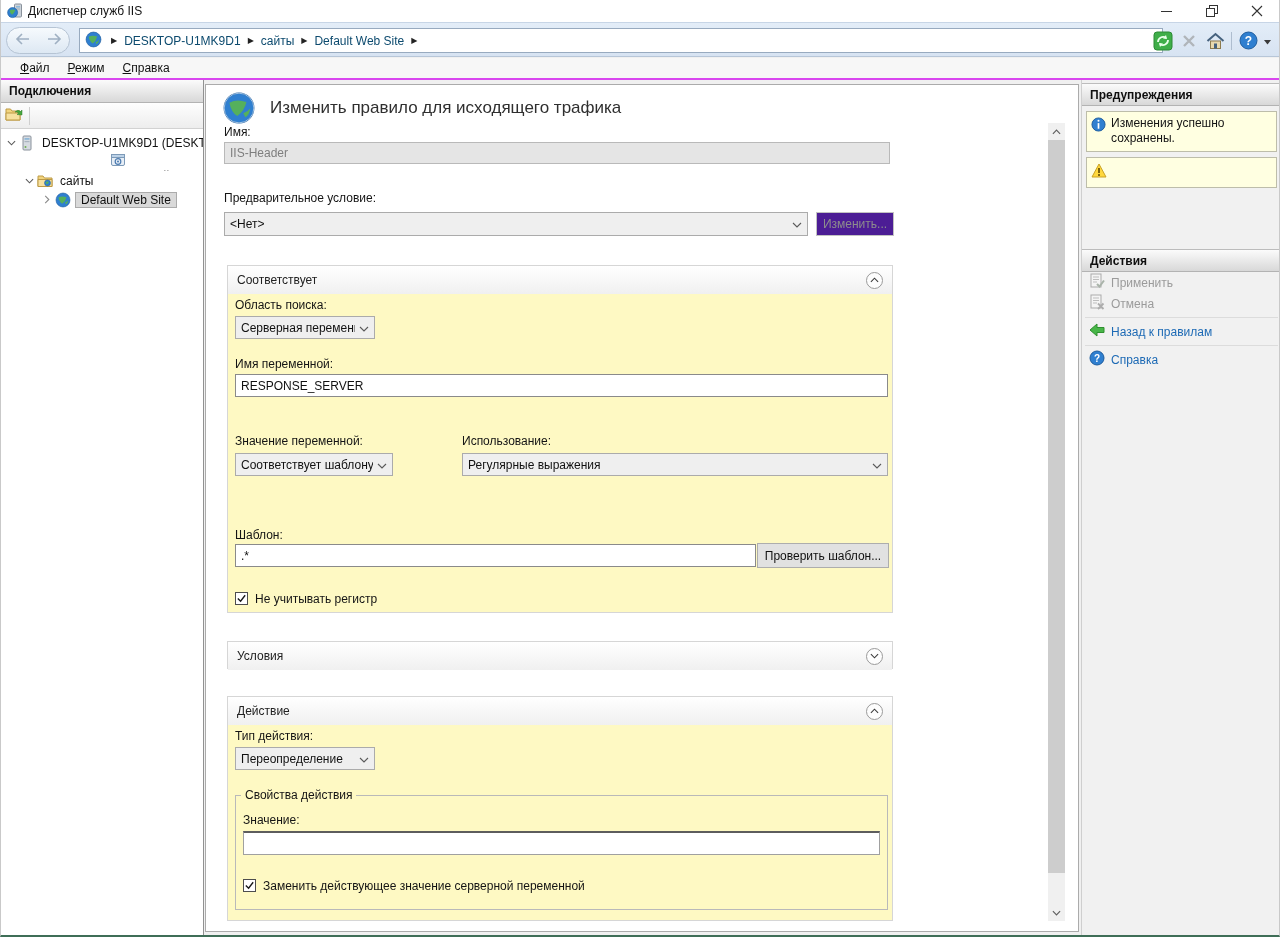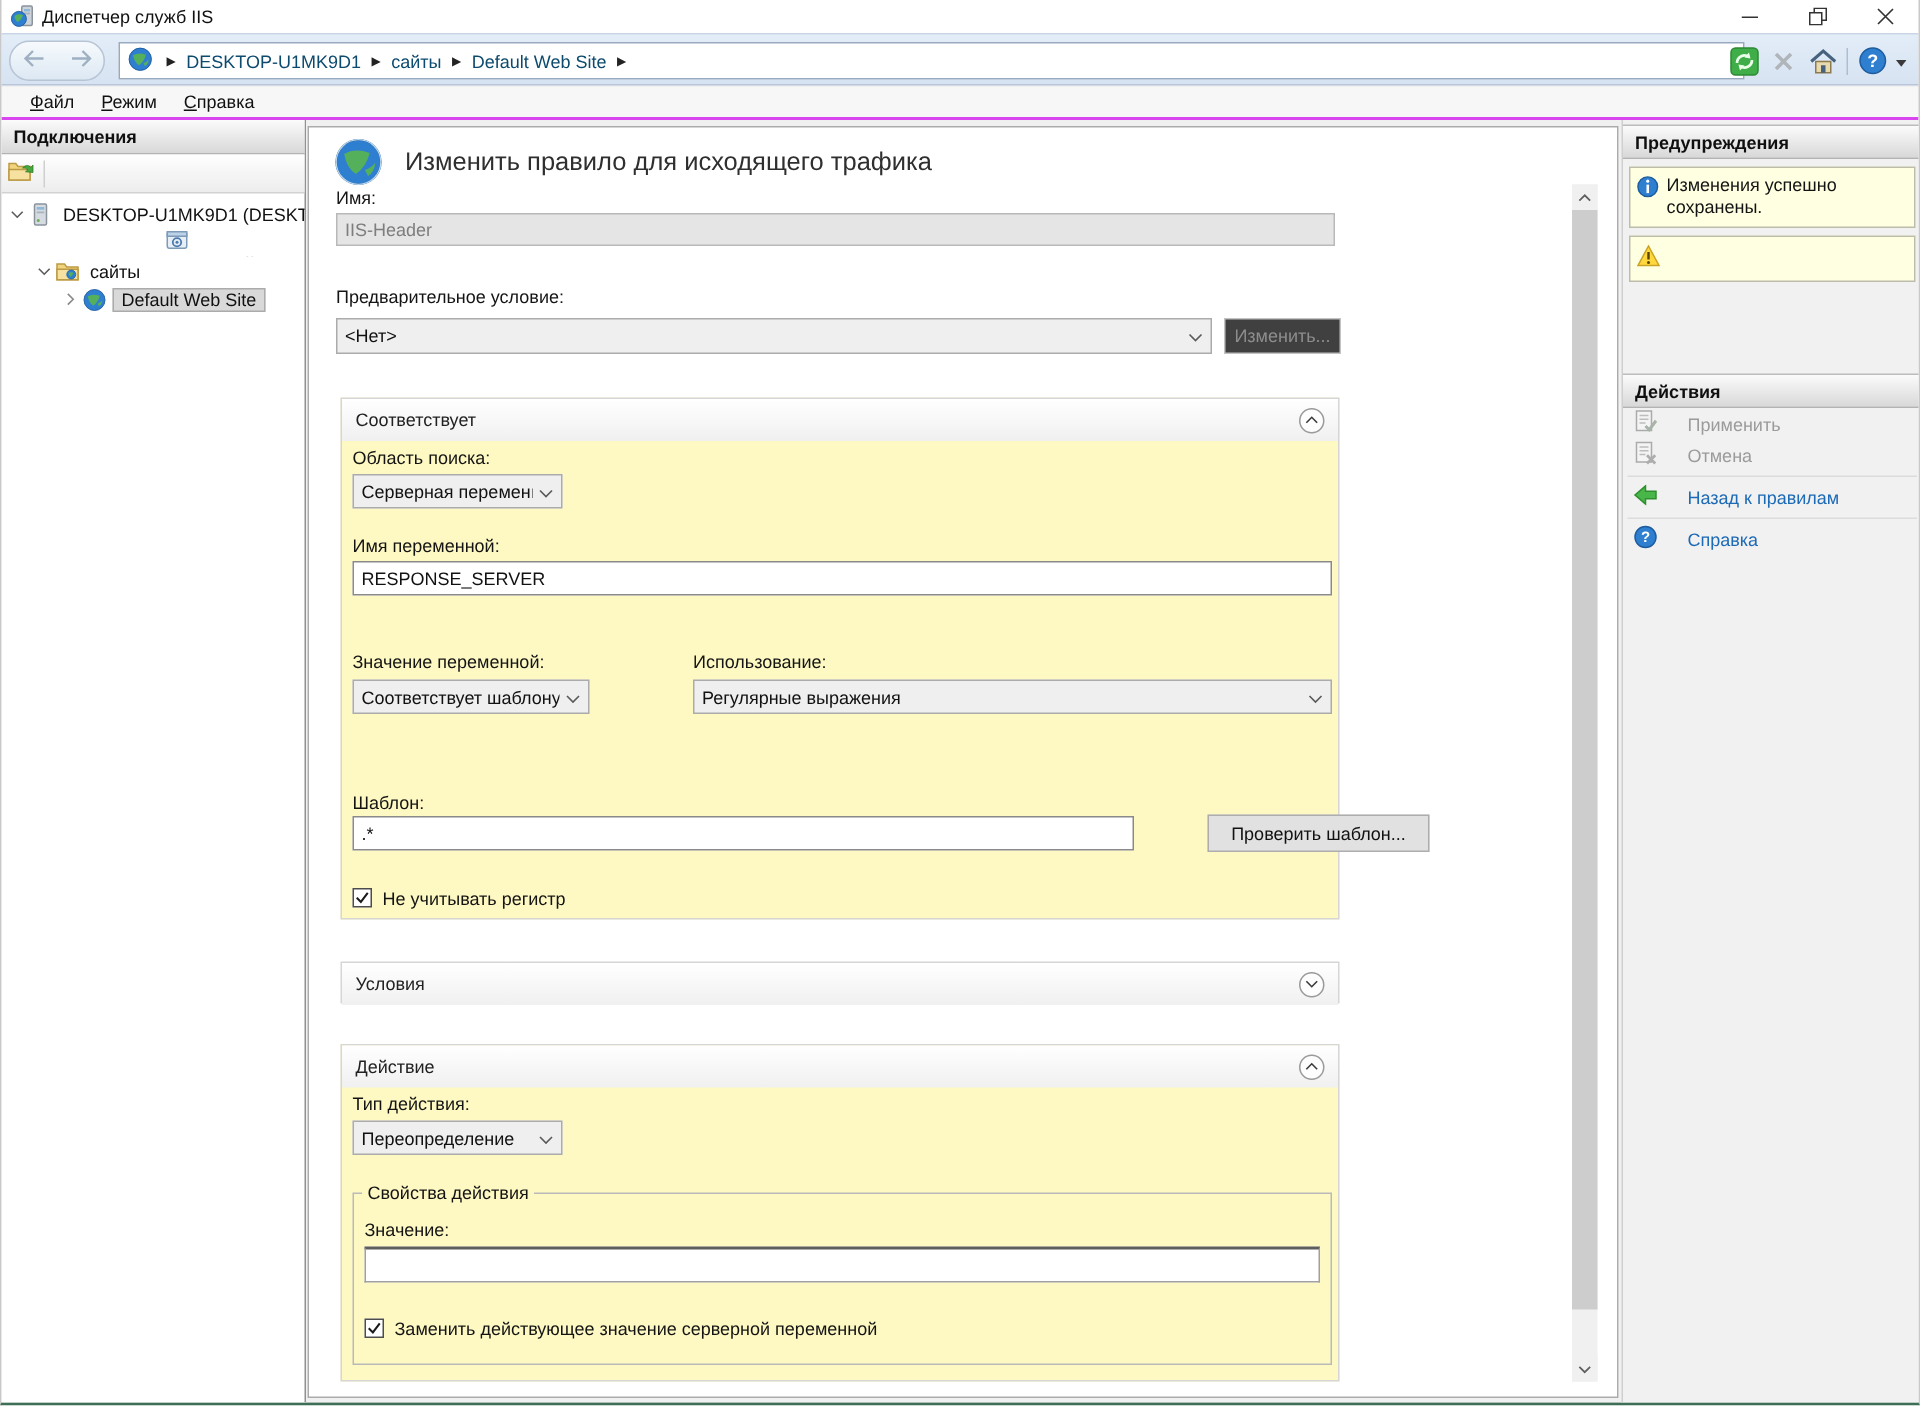--- a/index.html
+++ b/index.html
@@ -48,34 +48,34 @@
   .tree-row .exp { width:12px; height:12px; flex:0 0 12px; display:flex; align-items:center; justify-content:center; }
   .tree-row .tic { width:16px; height:16px; flex:0 0 16px; margin:0 4px 0 2px; }
   .tree-label { color:#111; padding:1px 3px; }
   .tree-label.sel { background:#d9d9d9; }
 
   .right-panel { position:absolute; left:1080px; top:0; width:200px; height:100%; background:#f1f1f1; border-left:1px solid #cfcfcf; }
   .alert-box { margin:5px 4px 0 4px; background:#ffffe1; border:1px solid #bdbdaa; padding:4px 4px 5px 4px;
                display:flex; gap:4px; line-height:15px; font-size:12px; color:#141414; }
   .alert-box .aic { flex:0 0 16px; padding-top:1px; }
   .act-items { position:absolute; top:192px; left:0; right:0; }
-  .act-row { height:21px; display:flex; align-items:center; gap:20px; padding-left:7px; font-size:12px; }
+  .act-row { height:21px; display:flex; align-items:center; gap:6px; padding-left:7px; font-size:12px; }
   .act-row.disabled { color:#9b9b9b; }
   .act-row.link { color:#1d6ab5; }
   .act-sep { height:1px; background:#dcdcdc; margin:3px 3px; }
 
   
   .main-card { position:absolute; left:204px; top:4px; width:874px; height:848px; background:#fff; border:1px solid #ababab; }
   .pg-title { font-size:17px; color:#2f2f2f; }
   .lbl { font-size:12px; color:#141414; }
   .tinput { font-family:inherit; font-size:12px; color:#111; background:#fff; border:1px solid #8a8a8a; padding:2px 5px; }
   .tinput:disabled, .tinput.disabled { background:#e5e5e5; color:#7e7e7e; border-color:#b9b9b9; }
   .tinput.sunken { border:1px solid #a0a0a0; border-top:2px solid #5d5d5d; }
   .btn { font-size:12px; color:#111; background:#e1e1e1; border:1px solid #adadad; display:flex; align-items:center; justify-content:center; }
-  .btn.disabled { background:#404040; color:#8d8d8d; border-color:#c2c2c2; }
+  .btn.disabled { background:#4c1d95; color:#8d8d8d; border-color:#c2c2c2; }
   .sel { background:#efefef; border:1px solid #ababab; display:flex; align-items:center; padding:0 5px; }
   .sel .sval { flex:1; overflow:hidden; white-space:nowrap; font-size:12px; color:#111; }
   .sel .sarr { flex:0 0 10px; margin-left:4px; }
   .section { position:absolute; border:1px solid #d6d6d6; background:#fef9c3; }
   .sec-hdr { height:28px; background:linear-gradient(#ffffff,#f0f0f0); display:flex; align-items:center; padding:0 9px; font-size:12px; color:#222; }
   .chev-circle { margin-left:auto; width:17px; height:17px; border:1px solid #9a9a9a; border-radius:50%;
                  background:#fdfdfd; display:flex; align-items:center; justify-content:center; }
   .cbx { width:13px; height:13px; background:#fff; border:1px solid #4d4d4d; display:flex; align-items:center; justify-content:center; }
   fieldset.grp { position:absolute; border:1px solid #b9b9b9; }
   fieldset.grp legend { font-size:12px; color:#141414; margin-left:5px; padding:0 4px; }
@@ -304,21 +304,21 @@
       </div>
       <div class="abs sel" style="left:256px; top:368px; width:426px; height:23px;">
         <span class="sval">Регулярные выражения</span>
         <span class="sarr"><svg width="10" height="6" viewBox="0 0 10 6">
               <path d="M1 1 L5 5 L9 1" stroke="#5a5a5a" stroke-width="1.1" fill="none"></path>
             </svg></span>
       </div>
 
       <span class="abs lbl" style="left:29px; top:443px;">Шаблон:</span>
       <input class="abs tinput" style="left: 29px; top: 459px; width: 521px; height: 23px;" value=".*">
-      <button class="abs btn" style="left:551px; top:458px; width:148px; height:25px;margin-left:48px;">Проверить шаблон...</button>
+      <button class="abs btn" style="left:551px; top:458px; width:132px; height:25px;">Проверить шаблон...</button>
 
       <span class="abs cbx" style="left:29px; top:507px;">
           <svg width="11" height="11" viewBox="0 0 12 12">
             <path d="M2 6 L5 9 L10 2.5" stroke="#1a1a1a" stroke-width="1.5" fill="none"></path>
           </svg>
         </span>
       <span class="abs lbl" style="left:49px; top:507px;">Не учитывать регистр</span>
 
       <div class="section" style="left:21px; top:556px; width:666px; height:28px;">
         <div class="sec-hdr">

